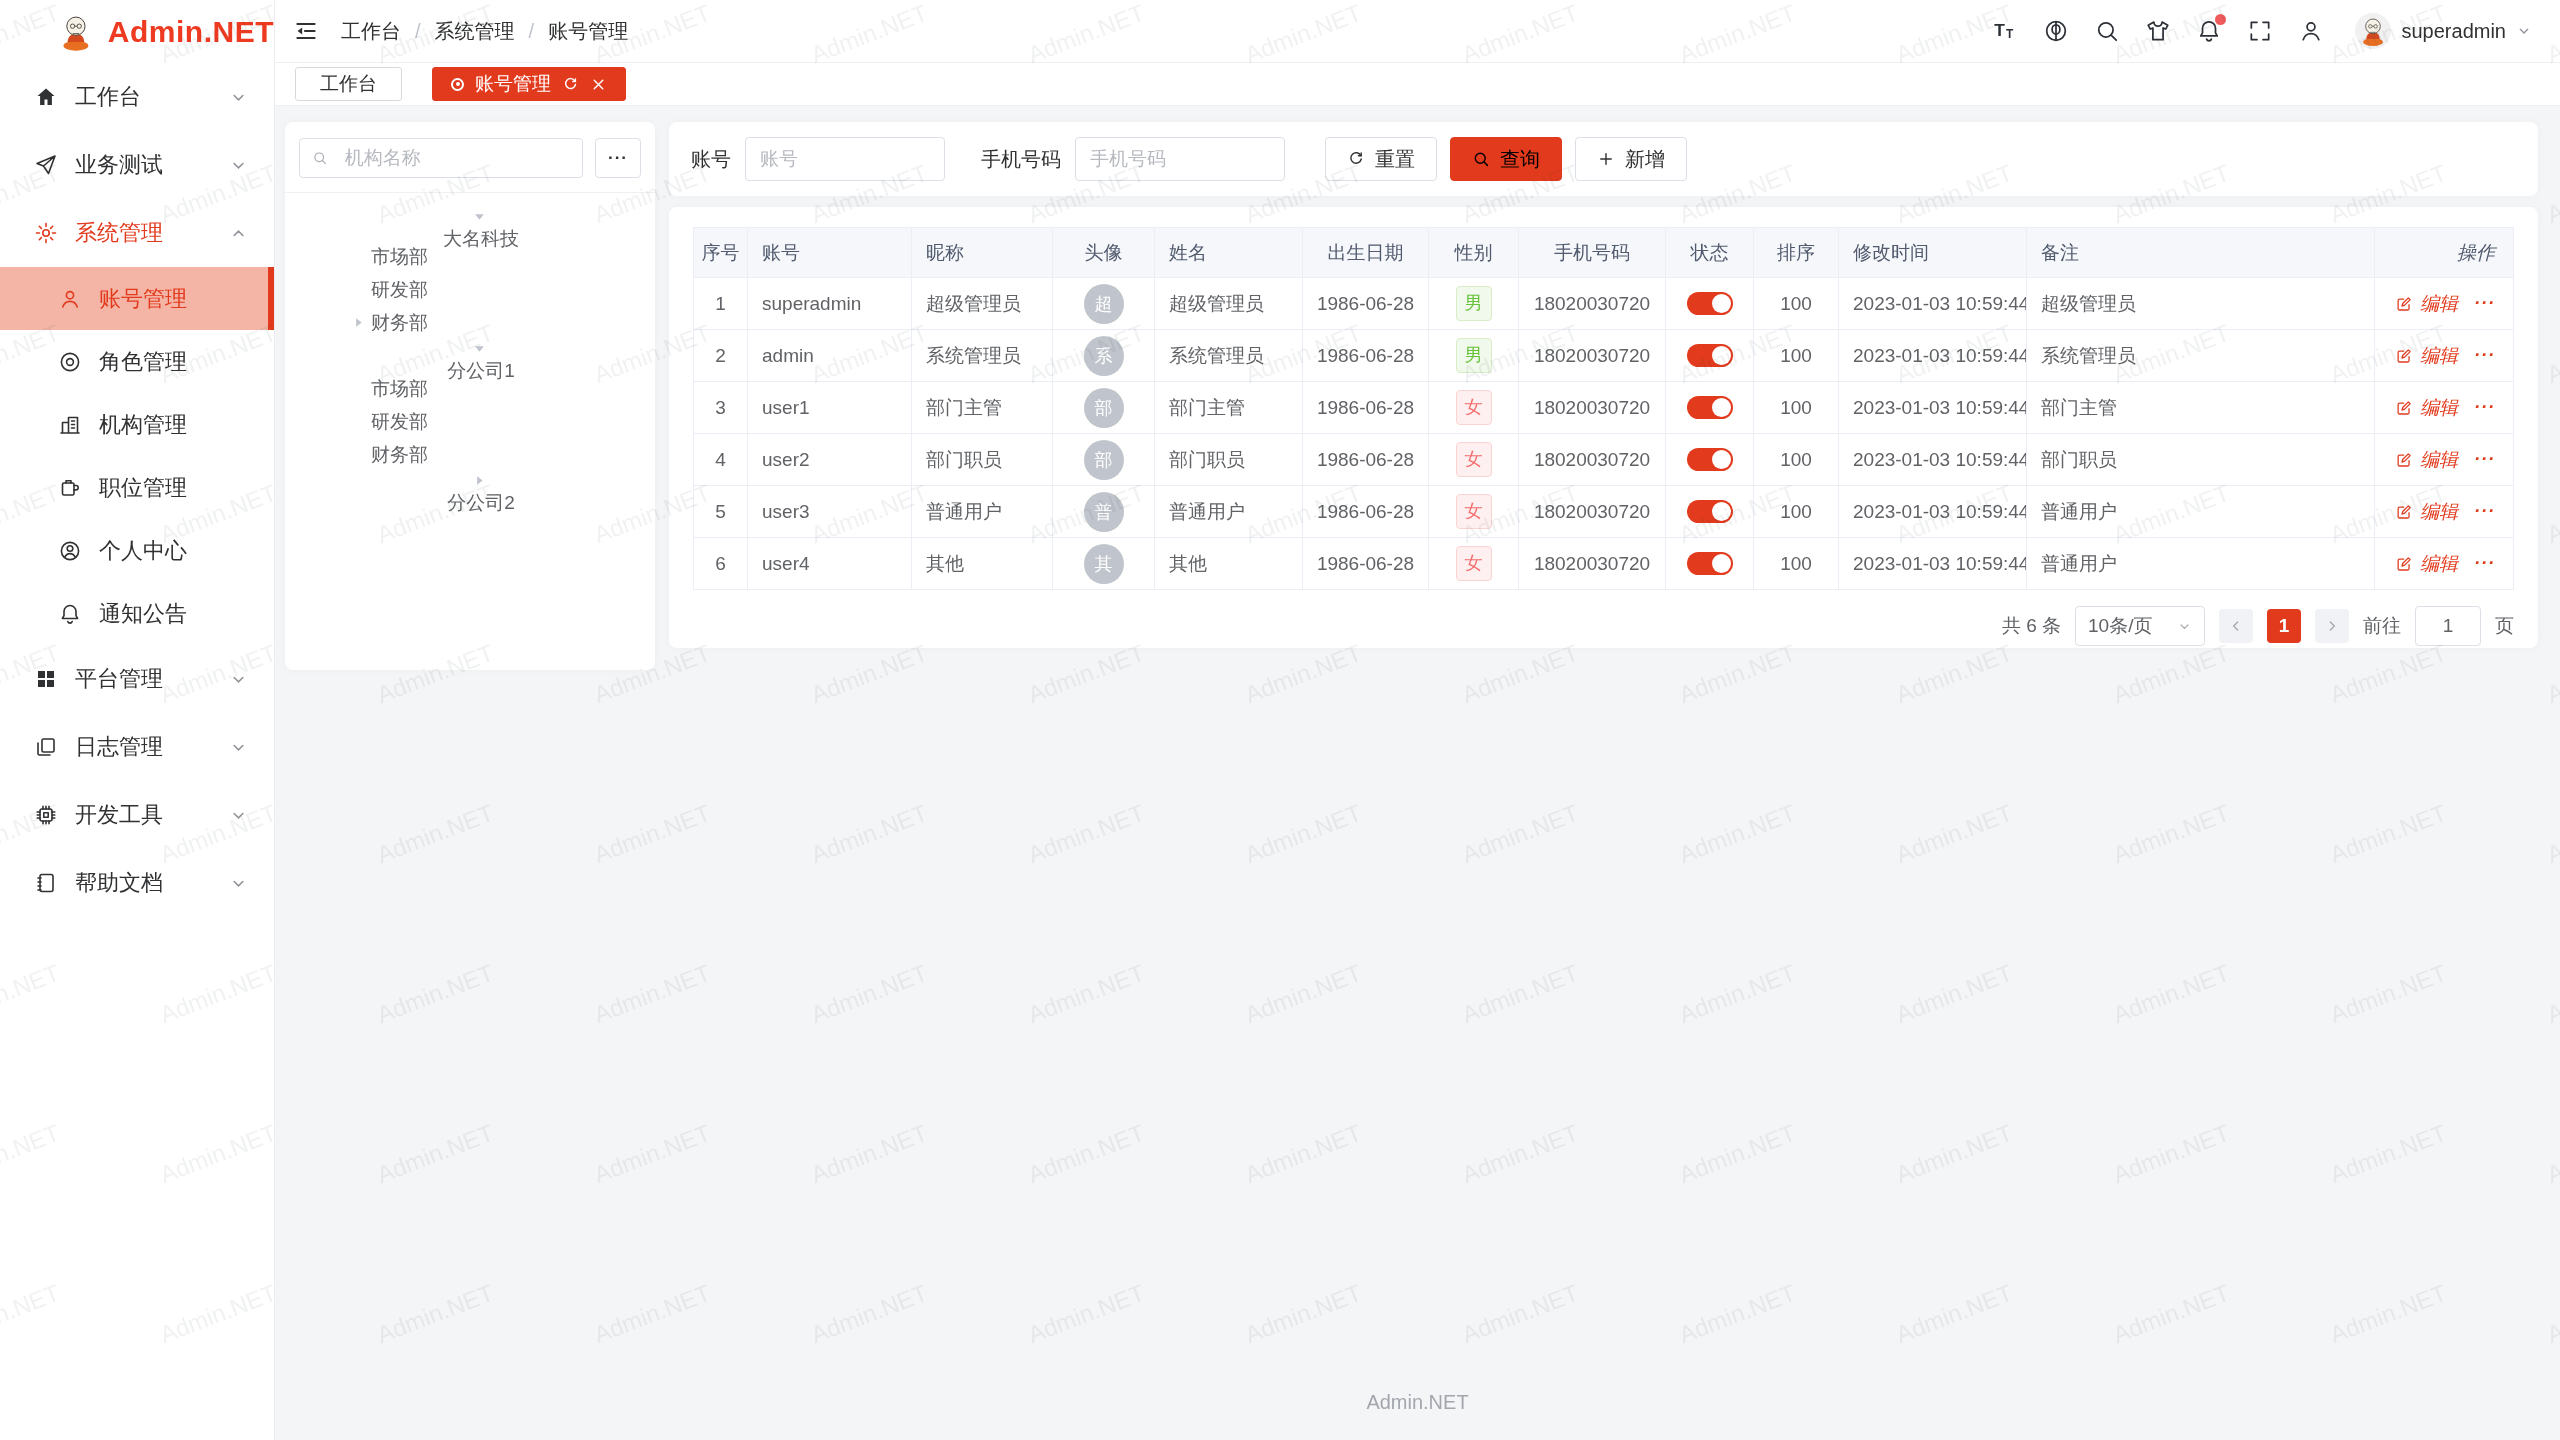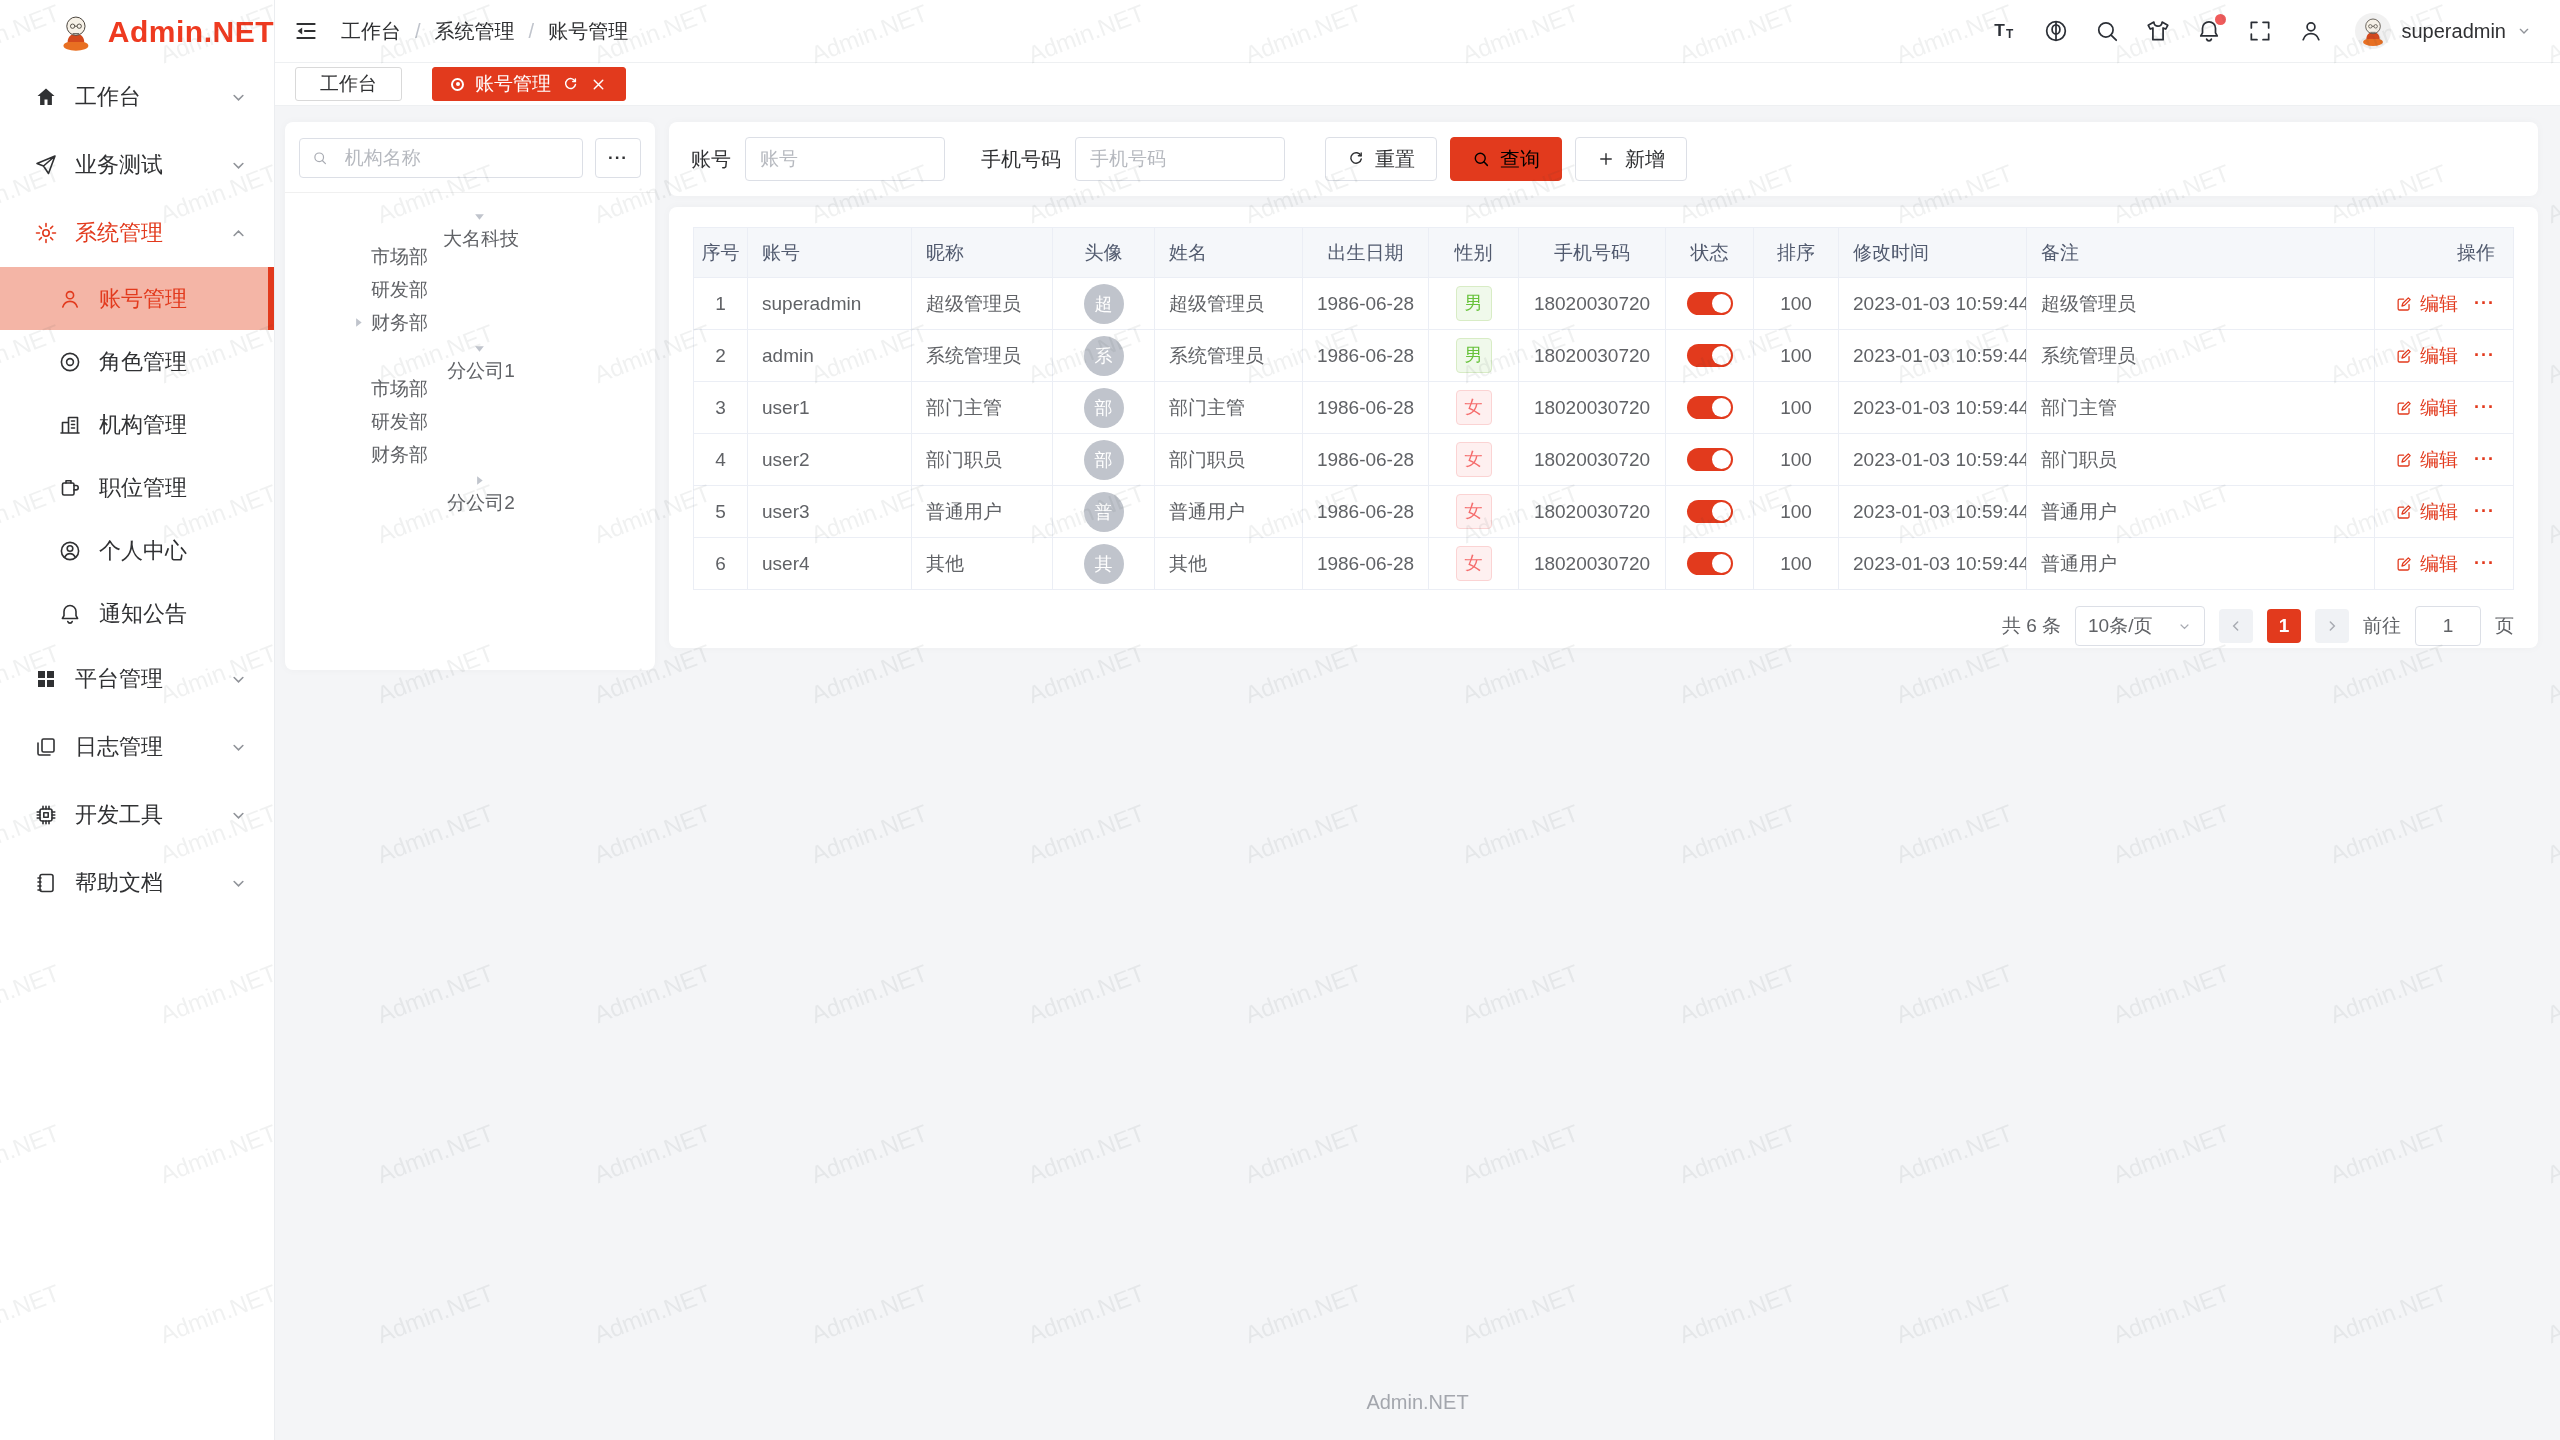--- a/index.html
+++ b/index.html
@@ -85,21 +85,21 @@
   .btn .bico{ width:18px; height:18px; display:inline-flex; }
   .btn .bico svg{ width:100%; height:100%; fill:none; stroke:currentColor; stroke-width:1.9; stroke-linecap:round; }
   .btn.primary{ background:var(--accent); border-color:var(--accent); color:#000000; }
 
   .table-card{ height:441px; padding:20px 24px 0; }
   table{ width:100%; border-collapse:collapse; table-layout:fixed; font-size:19px; color:var(--txt2); }
   th,td{ border:1px solid var(--tborder); padding:0 14px; text-align:left; overflow:hidden; white-space:nowrap; }
   th{ height:50px; background:#f5f7fa; color:#515a6e; font-weight:500; }
   td{ height:52px; }
   th.c,td.c{ text-align:center; padding:0 4px; }
-  th.r,td.r{ text-align:right; padding-right:18px; }
+  th.r,td.r{ text-align:right; padding-right:18px;font-style:italic; }
   .tavatar{ width:40px; height:40px; border-radius:50%; background:#c0c4cc; color:#fff; display:inline-flex; align-items:center; justify-content:center; font-size:18px; vertical-align:middle; }
   .badge{ display:inline-block; min-width:36px; height:35px; line-height:33px; padding:0 8px; border-radius:4px; font-size:18px; border:1px solid; }
   .badge.male{ color:#67c23a; background:#f0f9eb; border-color:#d8ecc5; }
   .badge.female{ color:#f56c6c; background:#fef0f0; border-color:#fbd3d3; }
   .switch{ width:46px; height:23px; border-radius:12px; background:var(--accent); position:relative; display:inline-block; vertical-align:middle; cursor:pointer; }
   .switch::after{ content:''; position:absolute; right:2px; top:2px; width:19px; height:19px; background:#fff; border-radius:50%; }
   .act{ display:flex; justify-content:flex-end; align-items:center; gap:16px; color:var(--accent); }
   .act .edit{ display:inline-flex; align-items:center; gap:7px; cursor:pointer; }
   .act .edit .bico{ width:18px; height:18px; display:inline-flex; }
   .act .edit .bico svg{ width:100%; height:100%; fill:none; stroke:currentColor; stroke-width:1.7; stroke-linecap:round; stroke-linejoin:round; }

